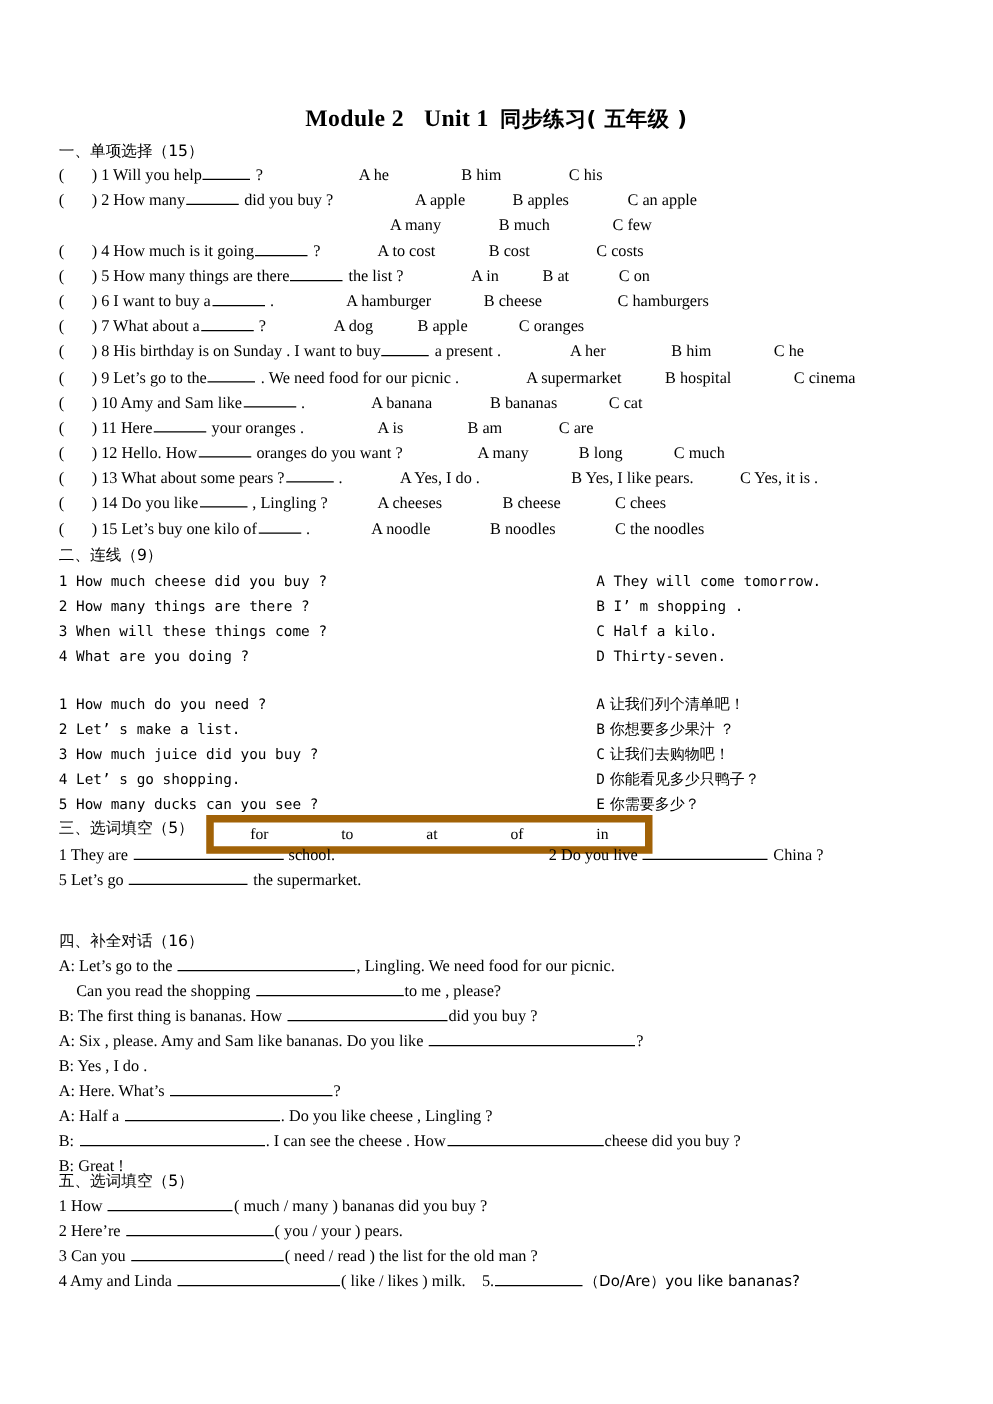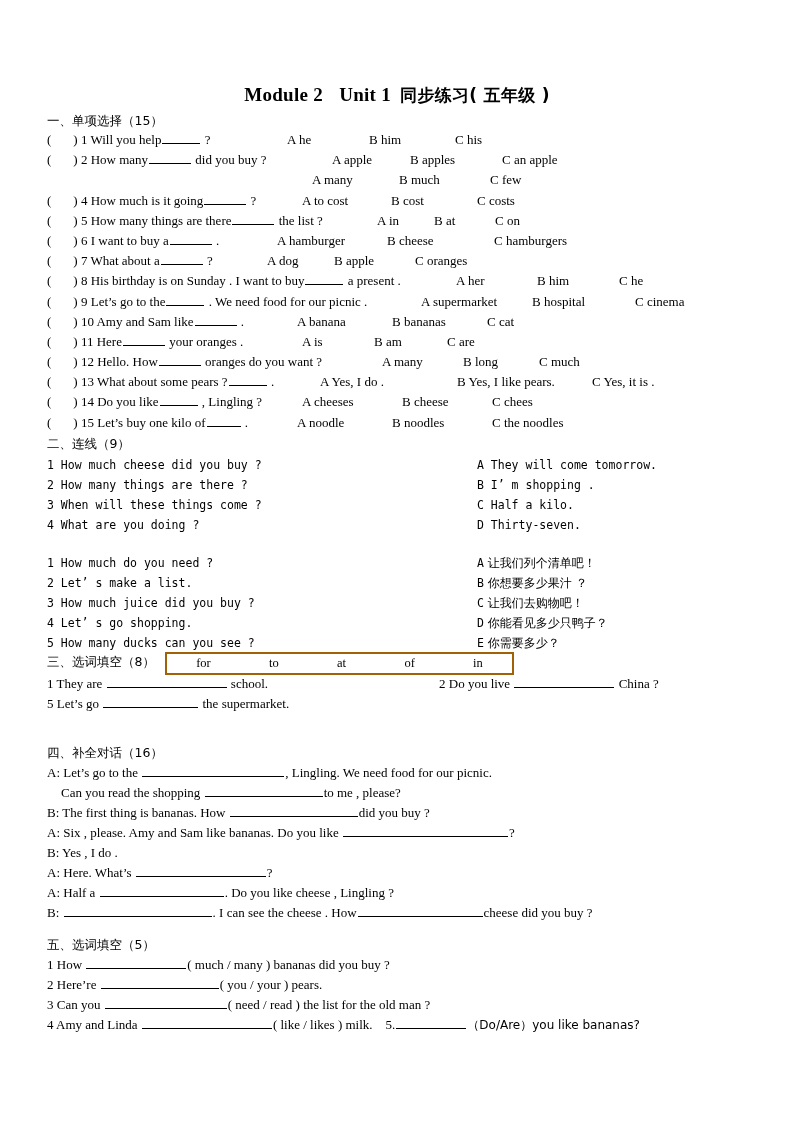--- a/index.html
+++ b/index.html
@@ -101,21 +101,21 @@
   
   #sec3 { position: absolute; left: 47px; top: 652px; width: 740px; }
   .wb-headline { position: relative; height: 22px; }
   .wb-headline .sec-head { position: absolute; left: 0; top: 2px; }
   .word-bank {
     position: absolute;
     left: 118px;
     top: 0px;
     width: 345px;
     height: 19px;
-    border: 2px solid #a16207;
+    border: 6px solid #a16207;
     display: flex;
     align-items: center;
     justify-content: space-around;
     font-size: 12.5px;
     font-family: "Liberation Serif", serif;
   }
   .fill-row {
     position: relative;
     height: 20px;
     line-height: 20px;
@@ -290,21 +290,21 @@
         </div>
         <div class="match-row">
           <span class="match-left">5 How many ducks can you see ?</span>
           <span class="match-right cn"><span>E</span><span class="cn-txt"> 你需要多少？</span></span>
         </div>
       </div>
   </div>
 
   <div id="sec3">
     <div class="wb-headline">
-      <div class="sec-head">三、选词填空（8）</div>
+      <div class="sec-head">三、选词填空（5）</div>
       <div class="word-bank" id="word-bank">
           <span>for</span>
           <span>to</span>
           <span>at</span>
           <span>of</span>
           <span>in</span>
         </div>
     </div>
     <div id="sec3-rows">
         <div class="fill-row">
@@ -321,20 +321,21 @@
     <div class="sec-head">四、补全对话（16）</div>
     <div id="sec4-rows">
         <div class="dlg-row"><span>A: Let’s go to the </span><span class="blank-u" style="width: 142px;"></span><span>, Lingling. We need food for our picnic.</span></div>
         <div class="dlg-row dlg-indent"><span>Can you read the shopping </span><span class="blank-u" style="width: 118px;"></span><span>to me , please?</span></div>
         <div class="dlg-row"><span>B: The first thing is bananas. How </span><span class="blank-u" style="width: 128px;"></span><span>did you buy ?</span></div>
         <div class="dlg-row"><span>A: Six , please. Amy and Sam like bananas. Do you like </span><span class="blank-u" style="width: 165px;"></span><span>?</span></div>
         <div class="dlg-row"><span>B: Yes , I do . </span></div>
         <div class="dlg-row"><span>A: Here. What’s </span><span class="blank-u" style="width: 130px;"></span><span>?</span></div>
         <div class="dlg-row"><span>A: Half a </span><span class="blank-u" style="width: 124px;"></span><span>. Do you like cheese , Lingling ?</span></div>
         <div class="dlg-row"><span>B: </span><span class="blank-u" style="width: 148px;"></span><span>. I can see the cheese . How</span><span class="blank-u" style="width: 125px;"></span><span>cheese did you buy ?</span></div>
+        <div class="dlg-row"><span>B: Great ! </span></div>
       </div>
   </div>
 
   <div id="sec5">
     <div class="sec-head">五、选词填空（5）</div>
     <div id="sec5-rows">
         <div class="ch-row"><span>1 How </span><span class="blank-u" style="width: 100px;"></span><span>( much / many ) bananas did you buy ?</span></div>
         <div class="ch-row"><span>2 Here’re </span><span class="blank-u" style="width: 118px;"></span><span>( you / your ) pears.</span></div>
         <div class="ch-row"><span>3 Can you </span><span class="blank-u" style="width: 122px;"></span><span>( need / read ) the list for the old man ?</span></div>
         <div class="ch-row"><span>4 Amy and Linda </span><span class="blank-u" style="width: 130px;"></span><span>( like / likes ) milk.</span><span>&nbsp;&nbsp;&nbsp;&nbsp;5.</span><span class="blank-u" style="width: 70px;"></span><span class="cn-txt">（Do/Are）you like bananas?</span></div>

